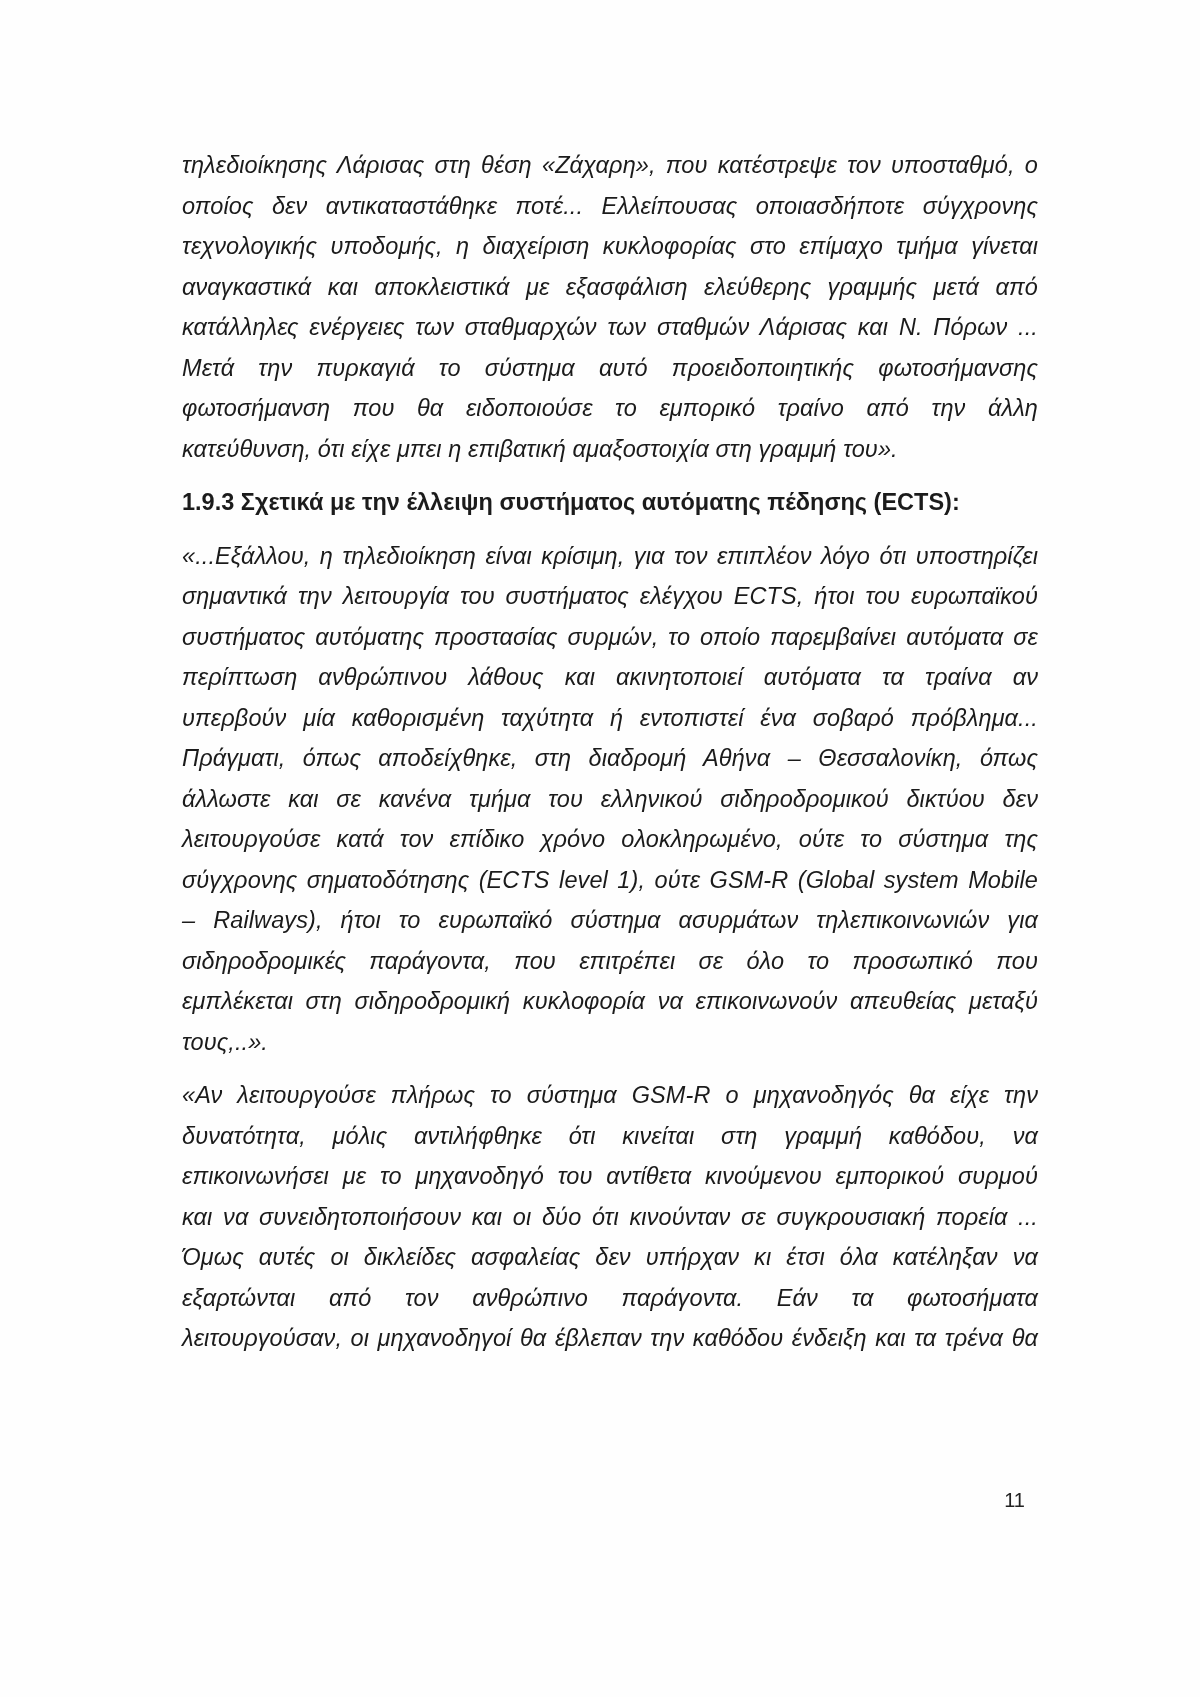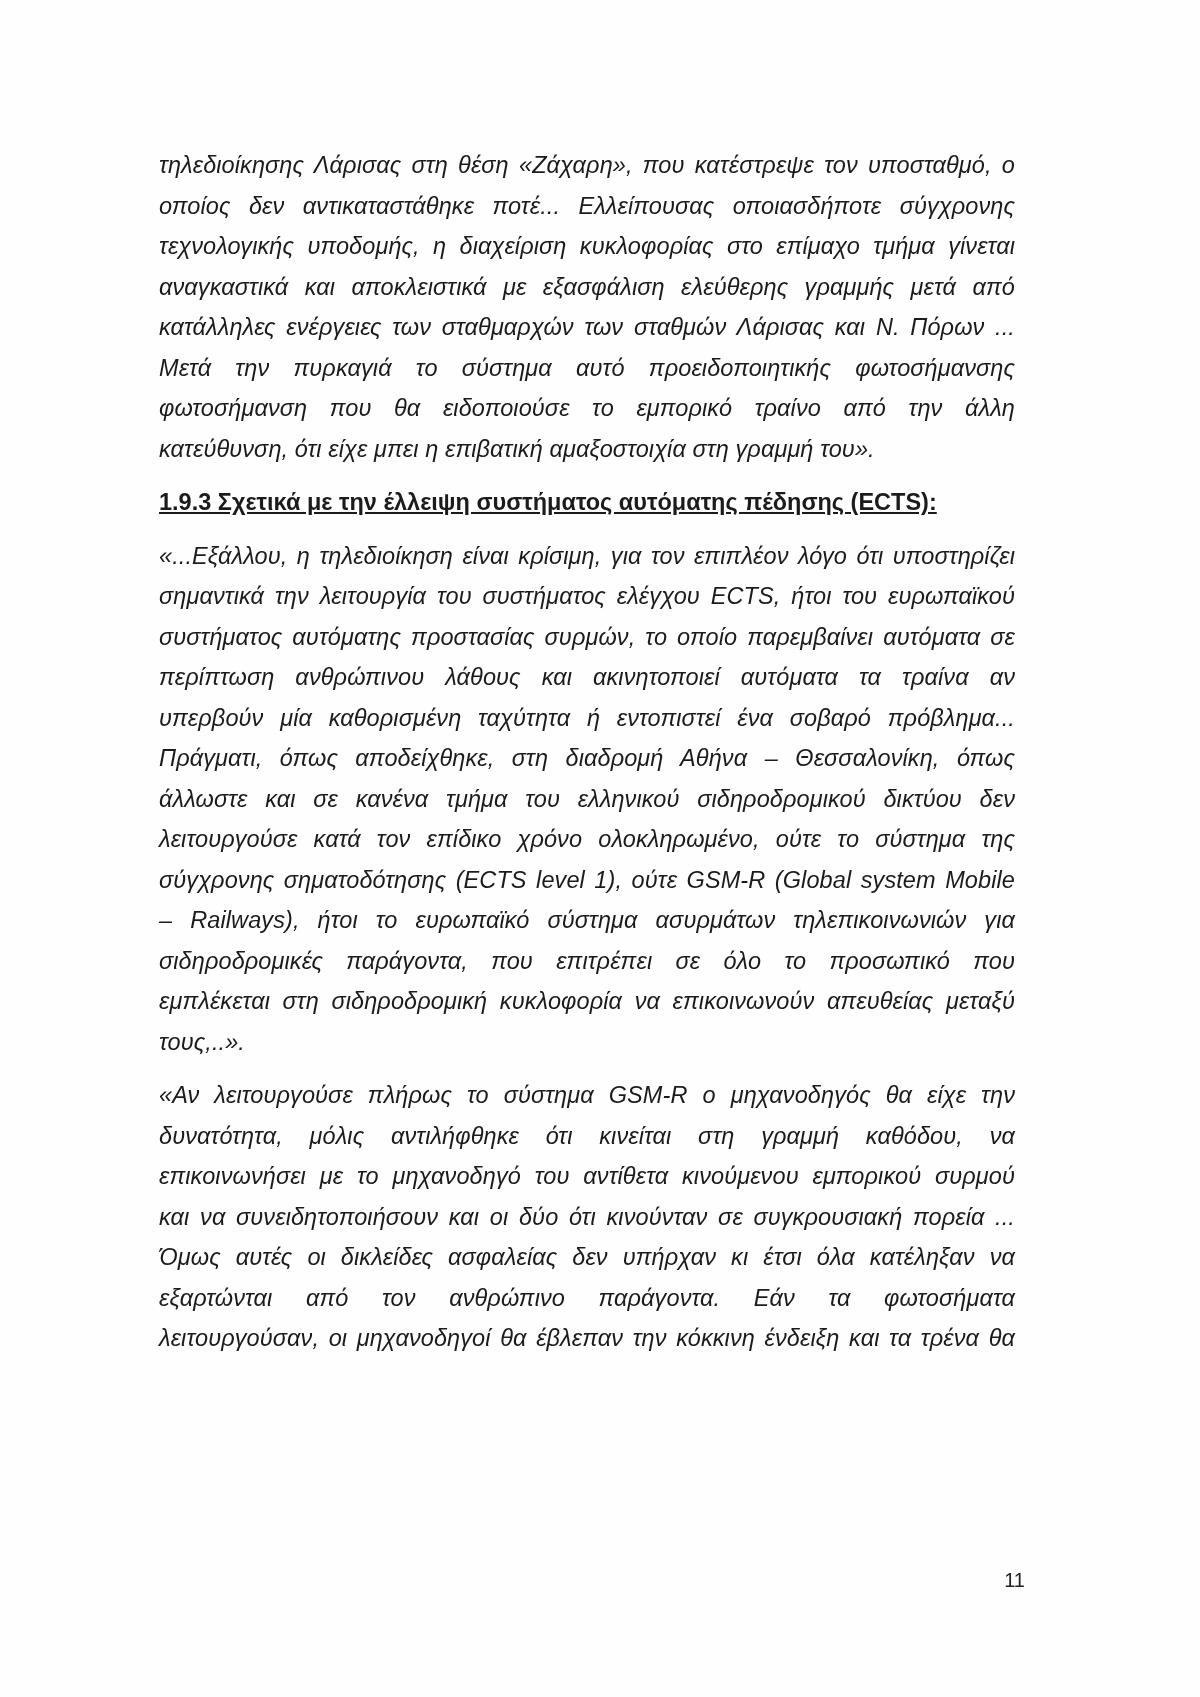--- a/index.html
+++ b/index.html
@@ -15,21 +15,21 @@
   .page {
     position: relative;
     width: 1200px;
     height: 1697px;
     background: #fefefe;
     color: #1b1b1b;
     overflow: hidden;
   }
   .content {
     position: absolute;
-    left: 159px;
+    left: 182px;
     top: 145px;
     width: 856px;
   }
   .block {
     margin: 0 0 13px 0;
   }
   .line {
     font-size: 23.5px;
     line-height: 40.5px;
     white-space: normal;
@@ -40,25 +40,24 @@
     text-align: justify;
     text-align-last: justify;
   }
   .block.paragraph .line {
     font-style: italic;
     letter-spacing: 0.1px;
   }
   .block.heading .line {
     font-weight: bold;
     font-style: normal;
-    text-decoration: underline;
   }
   .page-number {
     position: absolute;
-    top: 1566px;
+    top: 1486px;
     right: 175px;
     font-size: 20px;
     line-height: 28px;
     font-style: normal;
     color: #222222;
   }
 </style>
 </head>
 <body>
 
@@ -92,17 +91,17 @@
         <div class="line fill">εμπλέκεται στη σιδηροδρομική κυκλοφορία να επικοινωνούν απευθείας μεταξύ</div>
         <div class="line">τους,..».</div>
       </div>
       <div class="block paragraph">
         <div class="line fill">«Αν λειτουργούσε πλήρως το σύστημα  GSM-R ο μηχανοδηγός θα είχε την</div>
         <div class="line fill">δυνατότητα, μόλις αντιλήφθηκε ότι κινείται στη γραμμή καθόδου, να</div>
         <div class="line fill">επικοινωνήσει με το μηχανοδηγό του αντίθετα κινούμενου εμπορικού συρμού</div>
         <div class="line fill">και να συνειδητοποιήσουν και οι δύο ότι κινούνταν σε συγκρουσιακή πορεία ...</div>
         <div class="line fill">Όμως αυτές οι δικλείδες ασφαλείας δεν υπήρχαν κι έτσι όλα κατέληξαν να</div>
         <div class="line fill">εξαρτώνται από τον ανθρώπινο παράγοντα. Εάν τα φωτοσήματα</div>
-        <div class="line fill">λειτουργούσαν, οι μηχανοδηγοί θα έβλεπαν την  κόκκινη ένδειξη και τα τρένα θα</div>
+        <div class="line fill">λειτουργούσαν, οι μηχανοδηγοί θα έβλεπαν την  καθόδου ένδειξη και τα τρένα θα</div>
       </div>
     </div>
   <div class="page-number">11</div>
 </div>
 
 </body></html>

